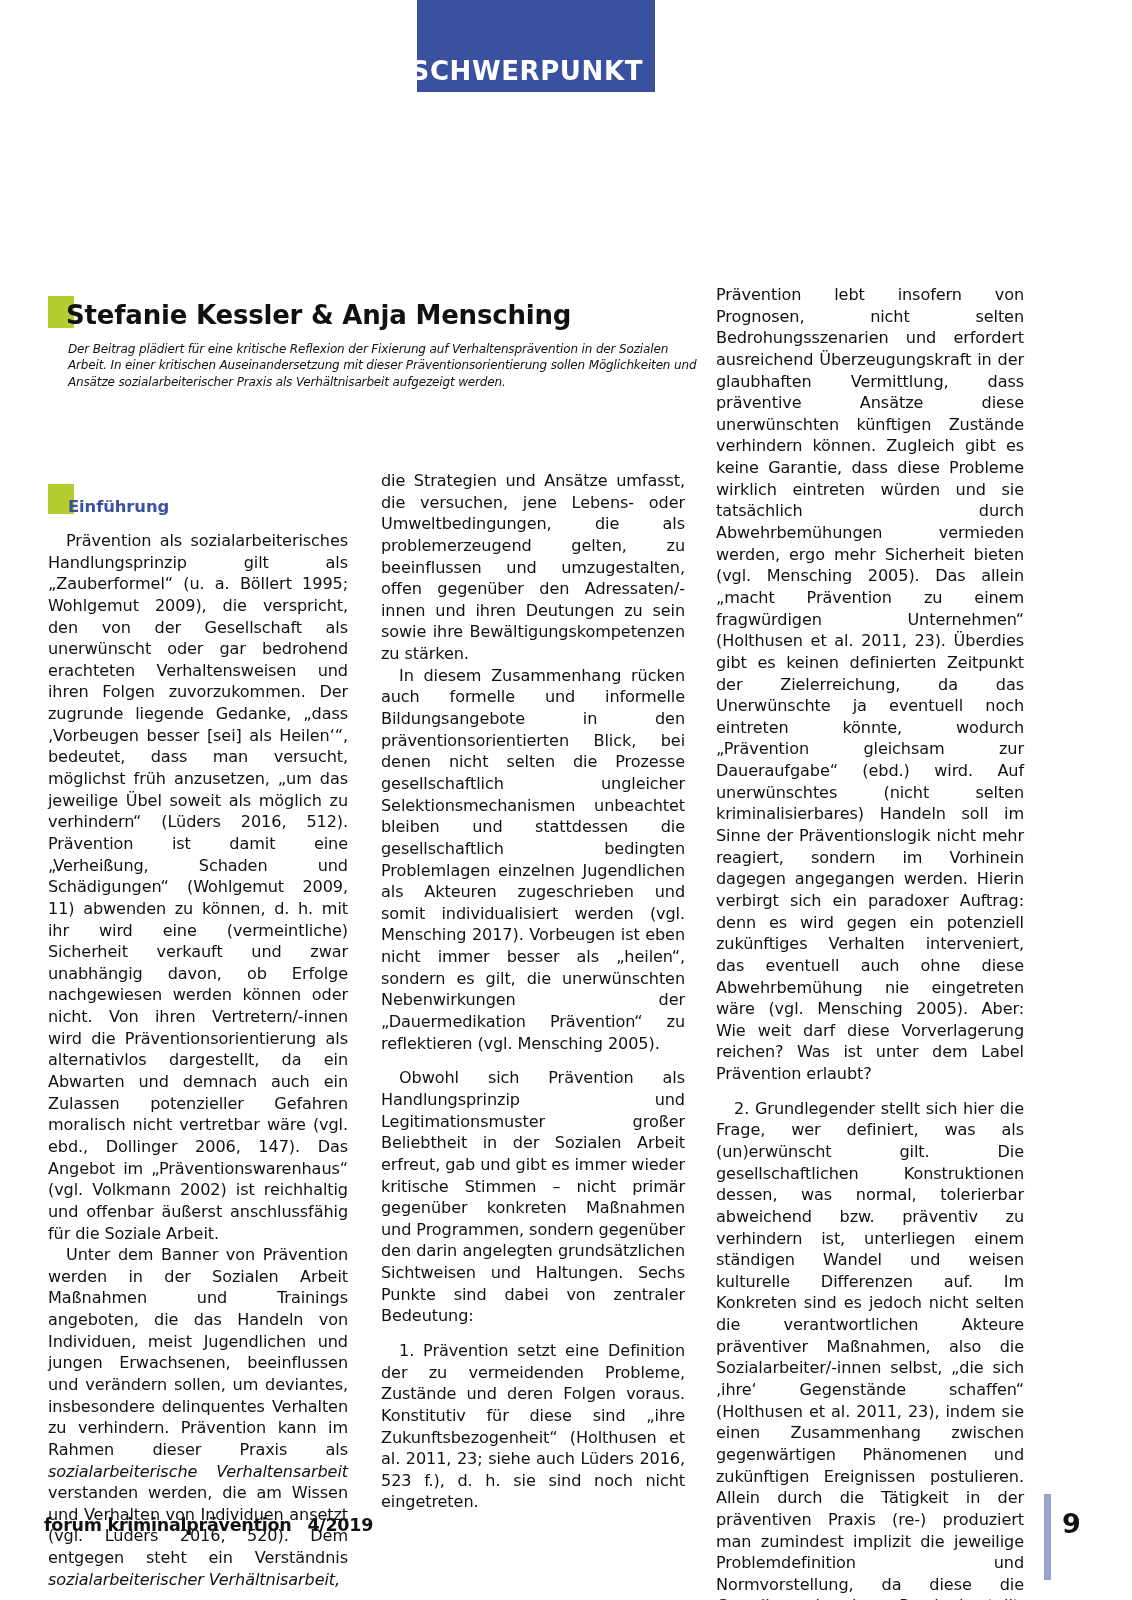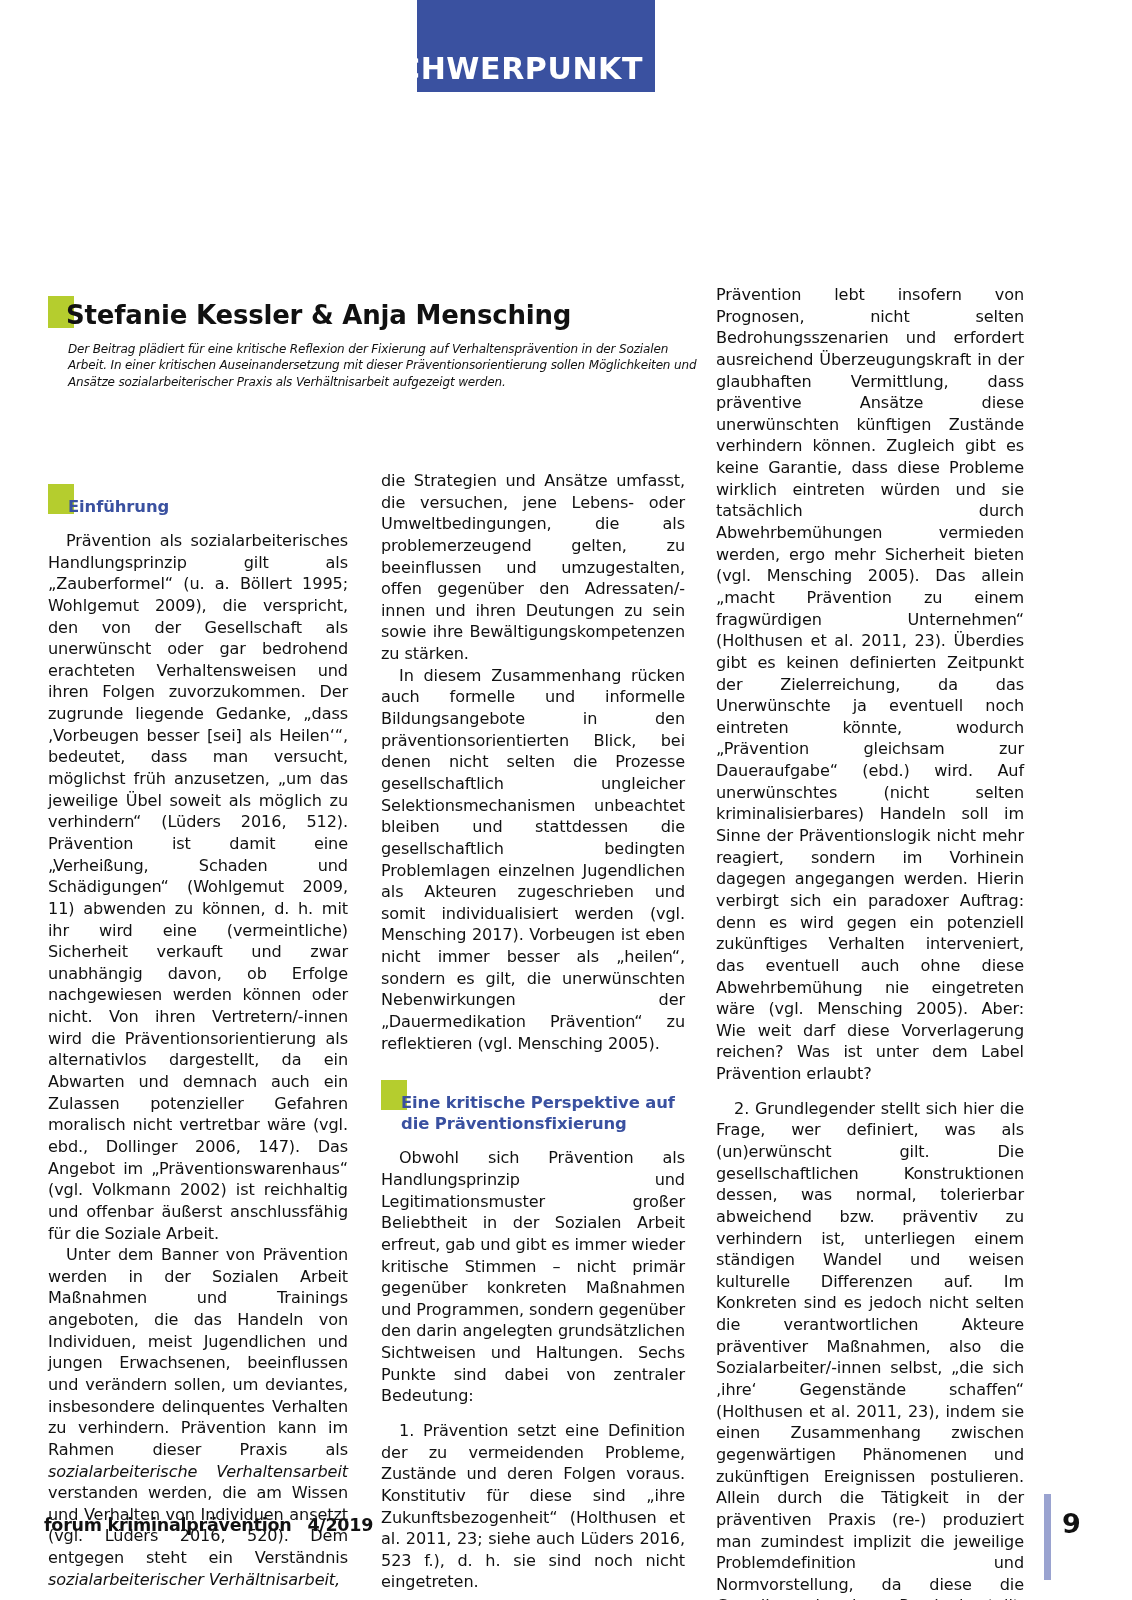--- a/index.html
+++ b/index.html
@@ -27,21 +27,21 @@
     top: 0;
     width: 238px;
     height: 92px;
     background: #3a51a0;
   }
   .kicker-label {
     position: absolute;
     right: 12px;
     bottom: 8px;
     color: #ffffff;
-    font-size: 30px;
+    font-size: 26px;
     font-weight: bold;
     letter-spacing: 0.6px;
     font-family: "DejaVu Sans", sans-serif;
     line-height: 1;
   }
 
   .headline {
     position: absolute;
     left: 48px;
     top: 108px;
@@ -181,27 +181,20 @@
       <div class="sec-head">Einführung</div>
     </div>
     <p class="spaced">Prävention als sozialarbeiterisches Handlungsprinzip gilt als „Zauberformel“ (u. a. Böllert 1995; Wohlgemut 2009), die verspricht, den von der Gesellschaft als unerwünscht oder gar bedrohend erachteten Verhaltensweisen und ihren Folgen zuvorzukommen. Der zugrunde liegende Gedanke, „dass ‚Vorbeugen besser [sei] als Heilen‘“, bedeutet, dass man versucht, möglichst früh anzusetzen, „um das jeweilige Übel soweit als möglich zu verhindern“ (Lüders 2016, 512). Prävention ist damit eine „Verheißung, Schaden und Schädigungen“ (Wohlgemut 2009, 11) abwenden zu können, d. h. mit ihr wird eine (vermeintliche) Sicherheit verkauft und zwar unabhängig davon, ob Erfolge nachgewiesen werden können oder nicht. Von ihren Vertretern/-innen wird die Präventionsorientierung als alternativlos dargestellt, da ein Abwarten und demnach auch ein Zulassen potenzieller Gefahren moralisch nicht vertretbar wäre (vgl. ebd., Dollinger 2006, 147). Das Angebot im „Präventionswarenhaus“ (vgl. Volkmann 2002) ist reichhaltig und offenbar äußerst anschlussfähig für die Soziale Arbeit.</p>
     <p><span>Unter dem Banner von Prävention werden in der Sozialen Arbeit Maßnahmen und Trainings angeboten, die das Handeln von Individuen, meist Jugendlichen und jungen Erwachsenen, beeinflussen und verändern sollen, um deviantes, insbesondere delinquentes Verhalten zu verhindern. Prävention kann im Rahmen dieser Praxis als </span><i>sozialarbeiterische Verhaltensarbeit</i><span> verstanden werden, die am Wissen und Verhalten von Individuen ansetzt (vgl. Lüders 2016, 520). Dem entgegen steht ein Verständnis </span><i>sozialarbeiterischer Verhältnisarbeit,</i></p>
   </div>
 
   <div class="col col2">
     <p class="noindent">die Strategien und Ansätze umfasst, die versuchen, jene Lebens- oder Umweltbedingungen, die als problemerzeugend gelten, zu beeinflussen und umzugestalten, offen gegenüber den Adressaten/-innen und ihren Deutungen zu sein sowie ihre Bewältigungskompetenzen zu stärken.</p>
     <p>In diesem Zusammenhang rücken auch formelle und informelle Bildungsangebote in den präventionsorientierten Blick, bei denen nicht selten die Prozesse gesellschaftlich ungleicher Selektionsmechanismen unbeachtet bleiben und stattdessen die gesellschaftlich bedingten Problemlagen einzelnen Jugendlichen als Akteuren zugeschrieben und somit individualisiert werden (vgl. Mensching 2017). Vorbeugen ist eben nicht immer besser als „heilen“, sondern es gilt, die unerwünschten Nebenwirkungen der „Dauermedikation Prävention“ zu reflektieren (vgl. Mensching 2005).</p>
 
-    <div class="sec-wrap" style="margin-top:26px">
-      <div class="sec-tab"></div>
-      <div class="sec-head">
-        <span>Eine kritische Perspektive auf</span><br>
-        <span>die Präventionsfixierung</span>
-      </div>
-    </div>
 
     <p class="spaced">Obwohl sich Prävention als Handlungsprinzip und Legitimationsmuster großer Beliebtheit in der Sozialen Arbeit erfreut, gab und gibt es immer wieder kritische Stimmen – nicht primär gegenüber konkreten Maßnahmen und Programmen, sondern gegenüber den darin angelegten grundsätzlichen Sichtweisen und Haltungen. Sechs Punkte sind dabei von zentraler Bedeutung:</p>
     <p class="spaced">1. Prävention setzt eine Definition der zu vermeidenden Probleme, Zustände und deren Folgen voraus. Konstitutiv für diese sind „ihre Zukunftsbezogenheit“ (Holthusen et al. 2011, 23; siehe auch Lüders 2016, 523 f.), d. h. sie sind noch nicht eingetreten.</p>
   </div>
 
   <div class="col col3">
     <p class="noindent">Prävention lebt insofern von Prognosen, nicht selten Bedrohungsszenarien und erfordert ausreichend Überzeugungskraft in der glaubhaften Vermittlung, dass präventive Ansätze diese unerwünschten künftigen Zustände verhindern können. Zugleich gibt es keine Garantie, dass diese Probleme wirklich eintreten würden und sie tatsächlich durch Abwehrbemühungen vermieden werden, ergo mehr Sicherheit bieten (vgl. Mensching 2005). Das allein „macht Prävention zu einem fragwürdigen Unternehmen“ (Holthusen et al. 2011, 23). Überdies gibt es keinen definierten Zeitpunkt der Zielerreichung, da das Unerwünschte ja eventuell noch eintreten könnte, wodurch „Prävention gleichsam zur Daueraufgabe“ (ebd.) wird. Auf unerwünschtes (nicht selten kriminalisierbares) Handeln soll im Sinne der Präventionslogik nicht mehr reagiert, sondern im Vorhinein dagegen angegangen werden. Hierin verbirgt sich ein paradoxer Auftrag: denn es wird gegen ein potenziell zukünftiges Verhalten interveniert, das eventuell auch ohne diese Abwehrbemühung nie eingetreten wäre (vgl. Mensching 2005). Aber: Wie weit darf diese Vorverlagerung reichen? Was ist unter dem Label Prävention erlaubt?</p>
     <p class="spaced">2. Grundlegender stellt sich hier die Frage, wer definiert, was als (un)erwünscht gilt. Die gesellschaftlichen Konstruktionen dessen, was normal, tolerierbar abweichend bzw. präventiv zu verhindern ist, unterliegen einem ständigen Wandel und weisen kulturelle Differenzen auf. Im Konkreten sind es jedoch nicht selten die verantwortlichen Akteure präventiver Maßnahmen, also die Sozialarbeiter/-innen selbst, „die sich ‚ihre‘ Gegenstände schaffen“ (Holthusen et al. 2011, 23), indem sie einen Zusammenhang zwischen gegenwärtigen Phänomenen und zukünftigen Ereignissen postulieren. Allein durch die Tätigkeit in der präventiven Praxis (re-) produziert man zumindest implizit die jeweilige Problemdefinition und Normvorstellung, da diese die Grundlage eben jener Praxis darstellt. Von den Praktikern/-innen werden die als</p>
   </div>
 

